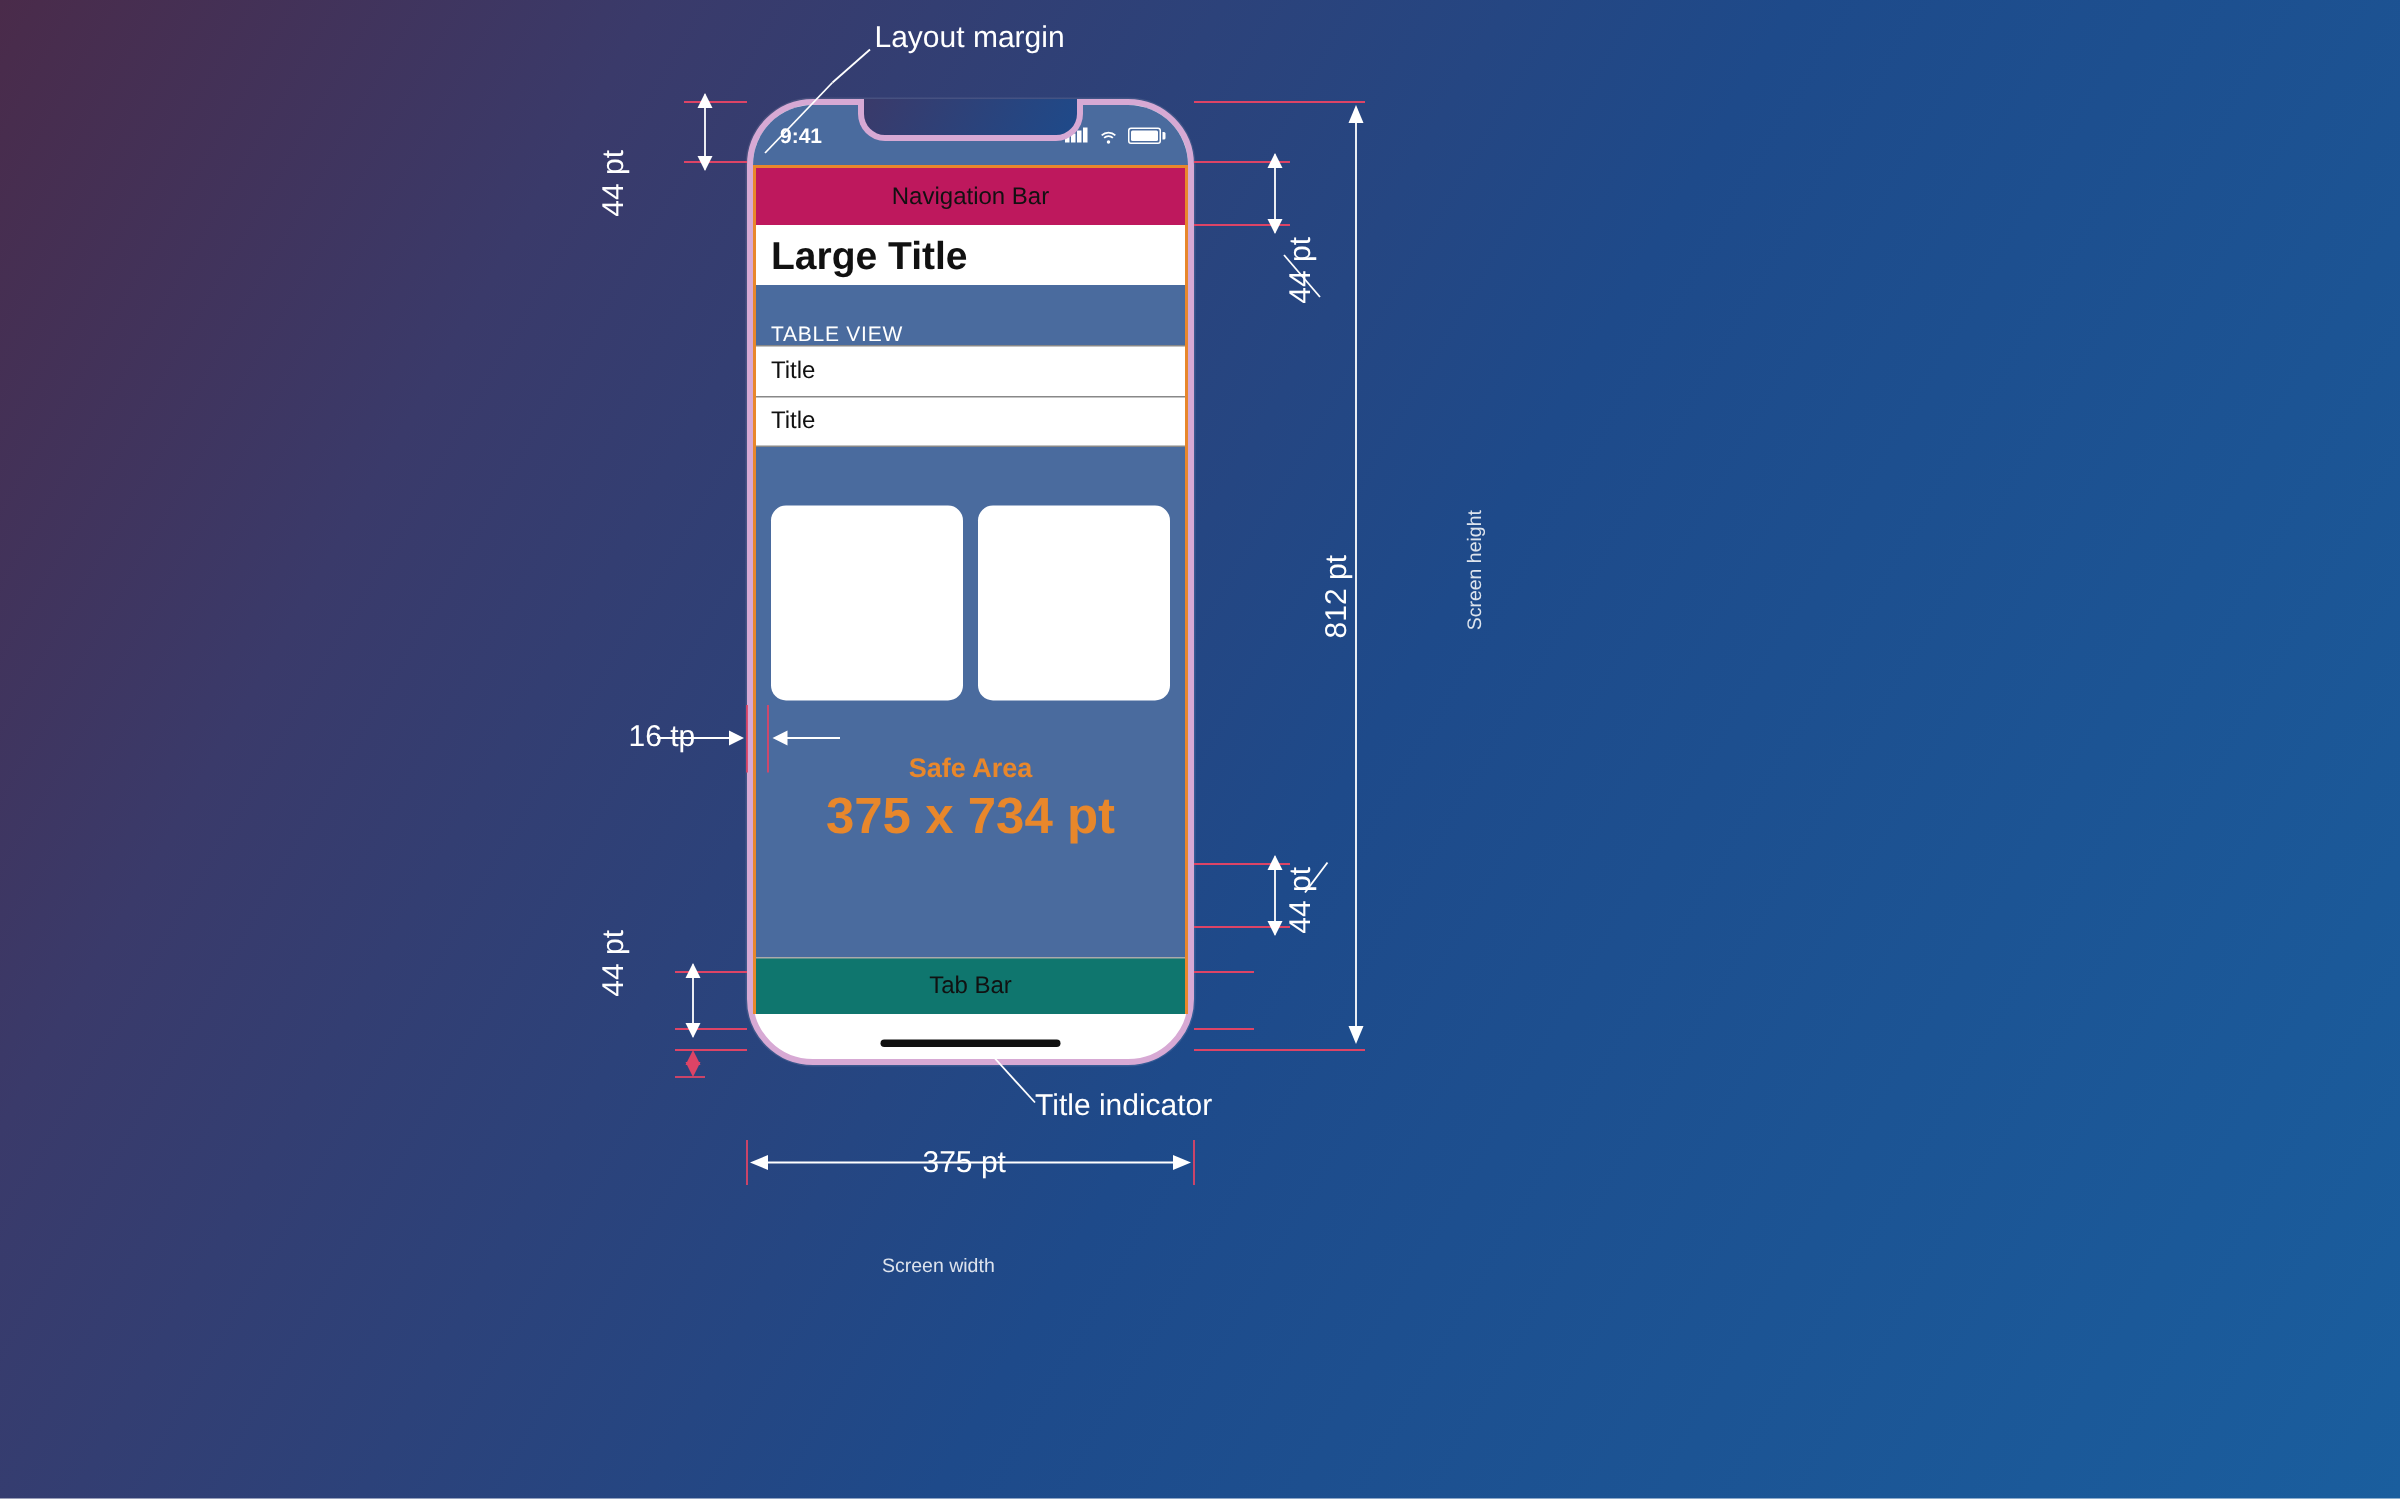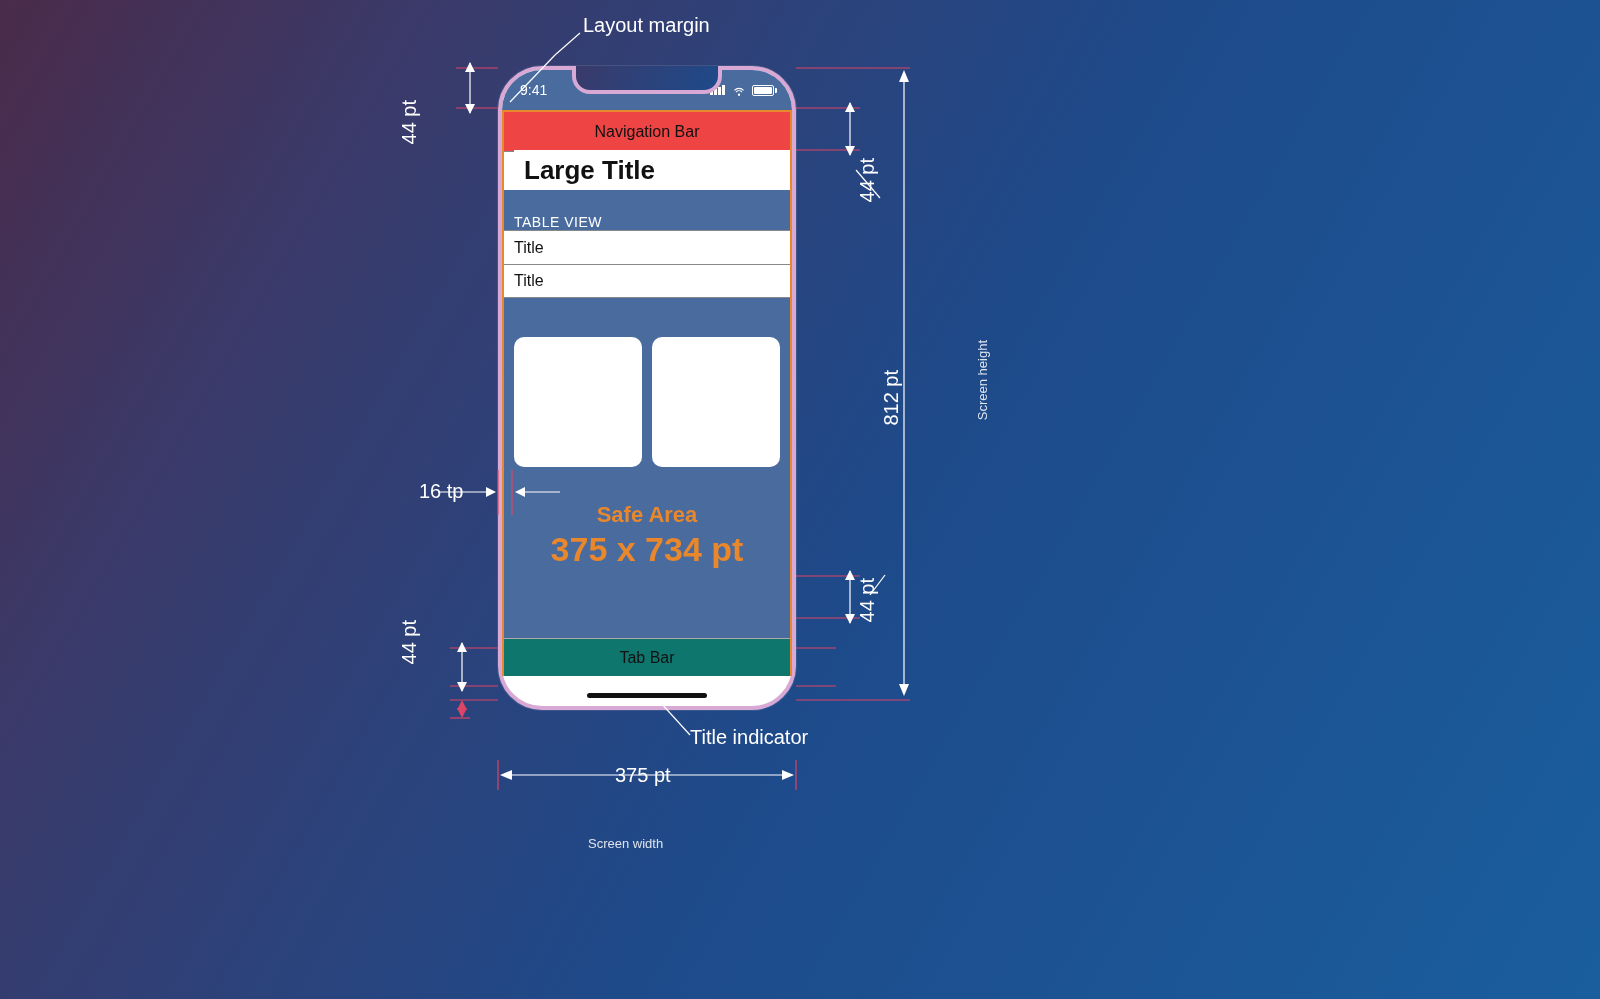--- a/index.html
+++ b/index.html
@@ -3,42 +3,42 @@
 <meta charset="utf-8">
 <style>
   *{box-sizing:border-box;margin:0;padding:0}
   html,body{width:1600px;height:999px;overflow:hidden;font-family:-apple-system,BlinkMacSystemFont,"Segoe UI",Arial,sans-serif}
   body{background:linear-gradient(120deg,#4a2b4a 0%,#3a3a6a 20%,#1e4a8a 55%,#1a5e9e 100%);position:relative;color:#fff}
   .stage{position:absolute;inset:0}
 
   
   .phone{position:absolute;left:498px;top:66px;width:298px;height:644px;border-radius:44px;background:#fff;border:4px solid #d7a9d4;box-shadow:0 0 0 1px rgba(255,255,255,.1)}
   .notch{position:absolute;top:-4px;left:50%;transform:translateX(-50%);width:150px;height:28px;background:linear-gradient(120deg,#3a3a6a,#1e4a8a);border-radius:0 0 18px 18px;border:4px solid #d7a9d4;border-top:none}
-  .statusbar{position:absolute;top:0;left:0;right:0;height:40px;display:flex;align-items:center;justify-content:space-between;padding:0 18px;color:#fff;font-weight:400;font-size:14px;background:#4a6b9e;border-radius:40px 40px 0 0}
+  .statusbar{position:absolute;top:0;left:0;right:0;height:40px;display:flex;align-items:center;justify-content:space-between;padding:0 18px;color:#fff;font-weight:700;font-size:14px;background:#4a6b9e;border-radius:40px 40px 0 0}
   .status-icons{display:flex;gap:6px;align-items:center}
   .bars{width:16px;height:10px;display:flex;gap:1px;align-items:flex-end}.bars i{width:3px;background:#fff;display:block}.bars i:nth-child(1){height:4px}.bars i:nth-child(2){height:6px}.bars i:nth-child(3){height:8px}.bars i:nth-child(4){height:10px}
   .wifi{width:14px;height:14px}
   .battery{width:22px;height:11px;border:1.5px solid #fff;border-radius:2px;position:relative}.battery:after{content:"";position:absolute;right:-4px;top:2px;width:2px;height:5px;background:#fff;border-radius:0 1px 1px 0}.battery:before{content:"";position:absolute;inset:1px;background:#fff;border-radius:1px}
 
   .safe-outline{position:absolute;top:40px;left:0;right:0;bottom:30px;border:2px solid #e8872b;pointer-events:none}
 
-  .navbar{position:absolute;top:42px;left:2px;right:2px;height:40px;background:#ef4444;border-bottom:1px solid #888;display:flex;align-items:center;justify-content:center;font-size:16px;color:#111}
-  .large-title{position:absolute;top:80px;left:12px;right:2px;height:40px;background:#fff;display:flex;align-items:center;padding:0 10px;font-size:26px;font-weight:700;color:#111}
+  .navbar{position:absolute;top:42px;left:2px;right:2px;height:40px;background:#be185d;border-bottom:1px solid #888;display:flex;align-items:center;justify-content:center;font-size:16px;color:#111}
+  .large-title{position:absolute;top:80px;left:2px;right:2px;height:40px;background:#fff;display:flex;align-items:center;padding:0 10px;font-size:26px;font-weight:700;color:#111}
 
   .section-label{position:absolute;left:2px;right:2px;height:28px;display:flex;align-items:flex-end;padding:0 10px 0;color:#fff;font-size:14px;letter-spacing:.5px;background:#4a6b9e}
   .lbl-table{top:132px}
   .row{position:absolute;left:2px;right:2px;height:34px;background:#fff;border-top:1px solid #888;display:flex;align-items:center;padding:0 10px;color:#111;font-size:16px}
   .row1{top:160px}.row2{top:194px;border-bottom:1px solid #888}
   .lbl-coll{top:239px}
 
   .cards{position:absolute;top:267px;left:12px;right:12px;height:130px;display:flex;gap:10px}
   .card{flex:1;background:#fff;border-radius:10px}
 
   .safe-text{position:absolute;top:432px;left:0;right:0;text-align:center;color:#e8872b;font-weight:600}
-  .safe-text .l1{font-size:22px}.safe-text .l2{font-size:34px;margin-top:2px}
+  .safe-text .l1{font-size:18px}.safe-text .l2{font-size:34px;margin-top:2px}
   .big-blue-actual{position:absolute;top:120px;left:2px;right:2px;bottom:62px;background:#4a6b9e;z-index:0}
   .big-blue-actual ~ .section-label,.big-blue-actual ~ .row,.big-blue-actual ~ .cards,.big-blue-actual ~ .large-title,.big-blue-actual ~ .navbar{z-index:1}
 
   .tabbar{position:absolute;bottom:30px;left:2px;right:2px;height:38px;background:#0f766e;border-top:1px solid #aaa;display:flex;align-items:center;justify-content:center;color:#111;font-size:16px;z-index:2}
   .home-ind{position:absolute;bottom:8px;left:50%;transform:translateX(-50%);width:120px;height:5px;background:#111;border-radius:3px}
 
   
   .label{position:absolute;color:#fff;font-size:20px}
   .label.small{font-size:13px;opacity:.85}
   .vlabel{writing-mode:vertical-rl;transform:rotate(180deg)}

